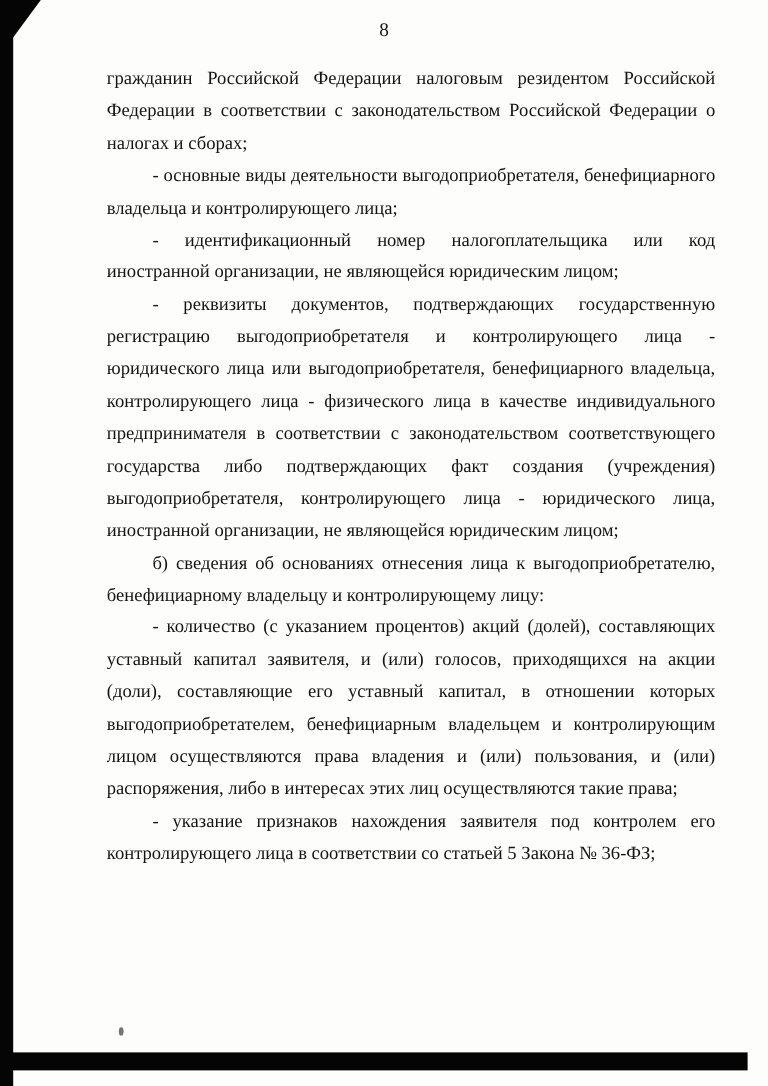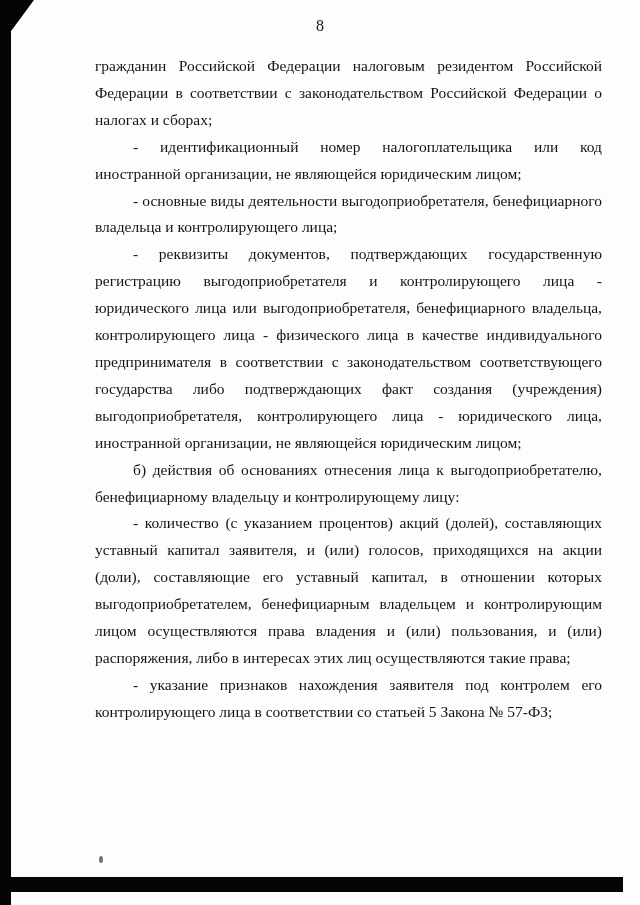--- a/index.html
+++ b/index.html
@@ -50,21 +50,21 @@
     width: 640px;
     text-align: center;
     font-size: 16px;
     line-height: 20px;
   }
 
   
   .doc-body {
     position: absolute;
     top: 53px;
-    left: 95px;
+    left: 89px;
     width: 507px;
     font-size: 15.5px;
     line-height: 26.9px;
     text-align: justify;
   }
   .doc-body p {
     margin: 0;
     padding: 0;
   }
   .doc-body p.indent {
@@ -76,19 +76,19 @@
 
 <div class="scan-left-edge"></div>
 <div class="scan-top-corner"></div>
 <div class="scan-bottom-edge"></div>
 <div class="scan-bottom-speck"></div>
 
 <div class="page-number">8</div>
 
 <div class="doc-body">
     <p>гражданин Российской Федерации налоговым резидентом Российской Федерации в соответствии с законодательством Российской Федерации о налогах и сборах;</p>
+    <p class="indent">- основные виды деятельности выгодоприобретателя, бенефициарного владельца и контролирующего лица;</p>
     <p class="indent">- идентификационный номер налогоплательщика или код иностранной организации, не являющейся юридическим лицом;</p>
-    <p class="indent">- основные виды деятельности выгодоприобретателя, бенефициарного владельца и контролирующего лица;</p>
     <p class="indent">- реквизиты документов, подтверждающих государственную регистрацию выгодоприобретателя и контролирующего лица - юридического лица или выгодоприобретателя, бенефициарного владельца, контролирующего лица - физического лица в качестве индивидуального предпринимателя в соответствии с законодательством соответствующего государства либо подтверждающих факт создания (учреждения) выгодоприобретателя, контролирующего лица - юридического лица, иностранной организации, не являющейся юридическим лицом;</p>
-    <p class="indent">б) действия об основаниях отнесения лица к выгодоприобретателю, бенефициарному владельцу и контролирующему лицу:</p>
+    <p class="indent">б) сведения об основаниях отнесения лица к выгодоприобретателю, бенефициарному владельцу и контролирующему лицу:</p>
     <p class="indent">- количество (с указанием процентов) акций (долей), составляющих уставный капитал заявителя, и (или) голосов, приходящихся на акции (доли), составляющие его уставный капитал, в отношении которых выгодоприобретателем, бенефициарным владельцем и контролирующим лицом осуществляются права владения и (или) пользования, и (или) распоряжения, либо в интересах этих лиц осуществляются такие права;</p>
-    <p class="indent">- указание признаков нахождения заявителя под контролем его контролирующего лица в соответствии со статьей 5 Закона № 57-ФЗ;</p>
+    <p class="indent">- указание признаков нахождения заявителя под контролем его контролирующего лица в соответствии со статьей 5 Закона № 36-ФЗ;</p>
   </div>
 
 </body></html>

